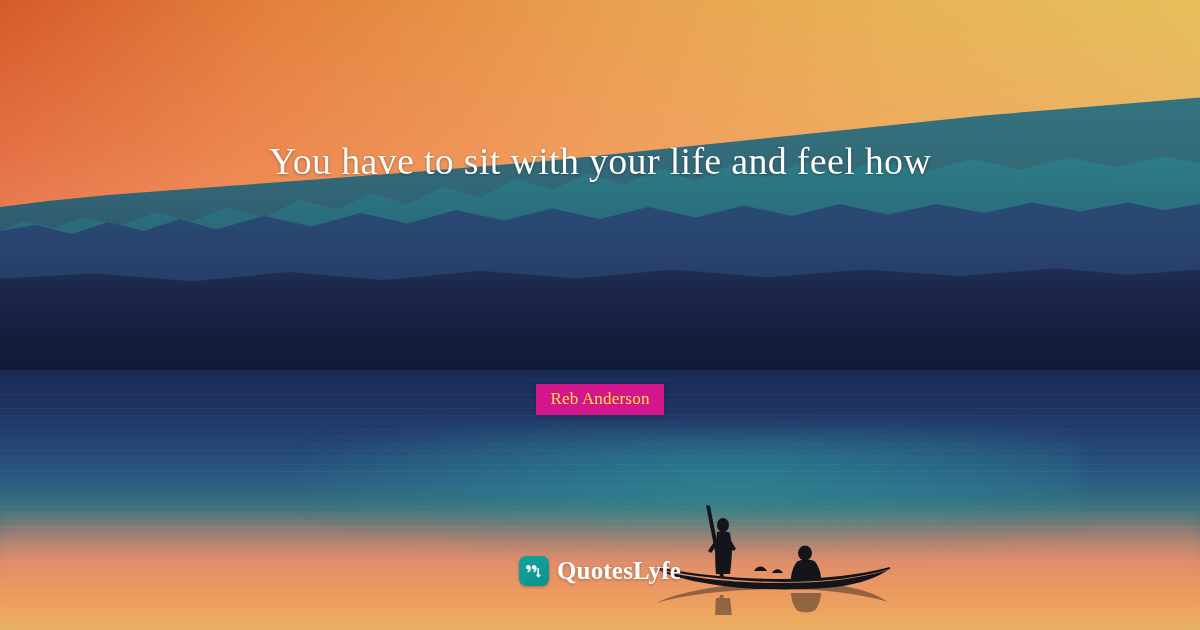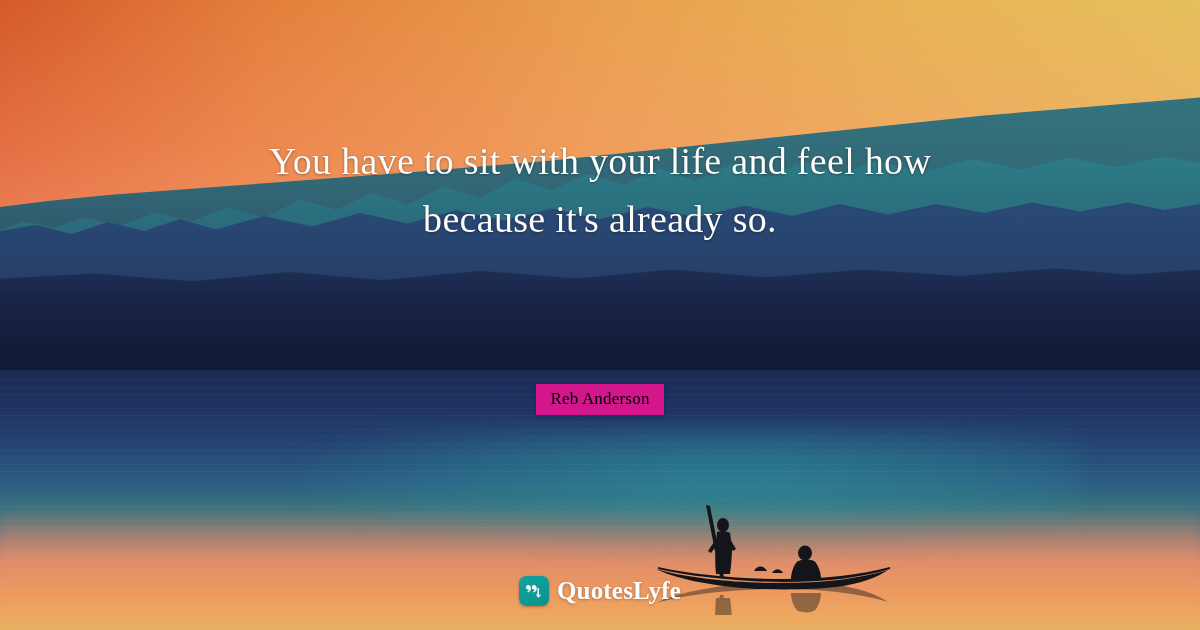--- a/index.html
+++ b/index.html
@@ -137,31 +137,31 @@
     text-shadow:0 1px 3px rgba(0,0,0,0.30), 0 0 1px rgba(0,0,0,0.25);
     padding:0 120px;
   }
   .quote-line { display:block; white-space:nowrap; }
 
   
   .author-row { position:absolute; left:0; top:384px; width:1200px; text-align:center; }
   .author-badge {
     display:inline-block;
     background:#d4168c;
-    color:#000000;
+    color:#fde047;
     font-size:17px;
     line-height:20px;
     padding:5px 14px 6px 14px;
     letter-spacing:0.2px;
     box-shadow:0 1px 4px rgba(0,0,0,0.25);
   }
 
   
   .logo {
-    position:absolute; left:0; top:576px; width:1200px;
+    position:absolute; left:0; top:556px; width:1200px;
     display:flex; align-items:center; justify-content:center; gap:8px;
   }
   .logo-mark {
     width:30px; height:30px; border-radius:7px;
     background:linear-gradient(145deg,#13a09a 0%, #0f9b96 55%, #0c8f8c 100%);
     display:flex; align-items:center; justify-content:center;
     box-shadow:0 1px 3px rgba(0,0,0,0.28);
     flex:0 0 auto;
   }
   .logo-text {
@@ -221,21 +221,20 @@
           <path d="M56 24 L60 25 L74 82 L70 82 Z"></path>
           <path d="M146 68 C148 64 163 63 166 68 C170 74 171 80 171 84 L141 84
                    C141 79 143 72 146 68 Z"></path>
         </g>
       </svg>
     </div>
   </div>
 
   <div class="quote">
     <span class="quote-line">You have to sit with your life and feel how</span>
-    <span class="quote-line">because it's already so.</span>
   </div>
 
   <div class="author-row">
     <span class="author-badge">Reb Anderson</span>
   </div>
 
   <div class="logo">
     <span class="logo-mark">
       <svg width="20" height="20" viewBox="0 0 20 20" xmlns="http://www.w3.org/2000/svg">
         <g fill="#ffffff">

